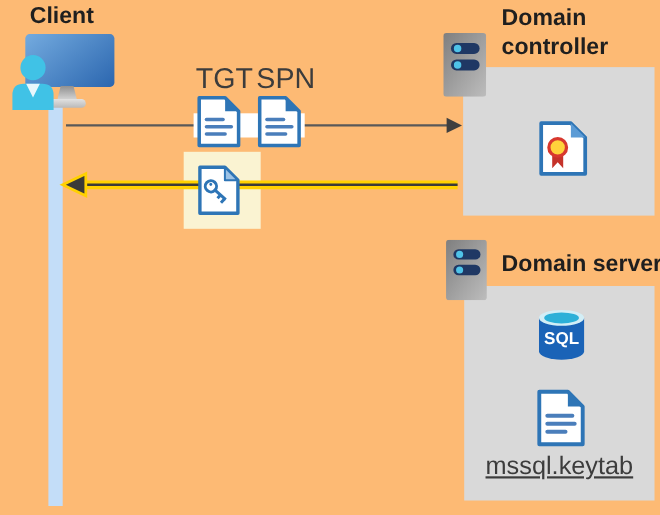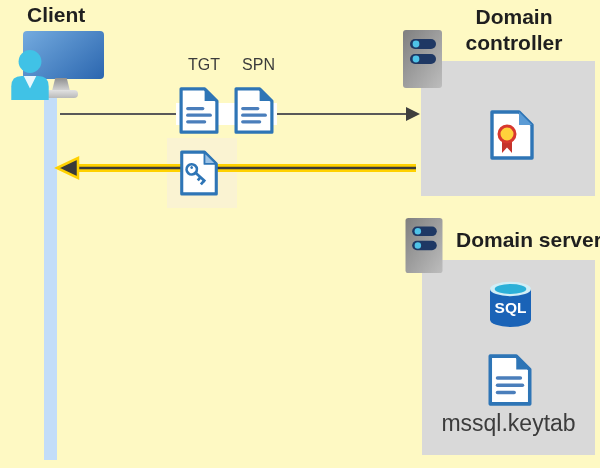--- a/index.html
+++ b/index.html
@@ -1,49 +1,49 @@
 <!DOCTYPE html>
 <html><head>
 <meta charset="utf-8">
 <style>
   html,body{margin:0;padding:0;background:#fff;}
   #canvas{
-    position:relative;width:600px;height:468px;background:#fef9c3;overflow:hidden;
+    position:relative;width:600px;height:468px;background:#fdba74;overflow:hidden;
     font-family:"Liberation Sans","DejaVu Sans",sans-serif;
   }
   .abs{position:absolute;}
   .bold-label{font-weight:700;color:#1f1f1f;font-size:21px;line-height:26px;}
-  .small-label{font-size:16px;color:#3c3c3c;text-align:right;}
+  .small-label{font-size:26px;color:#3c3c3c;text-align:left;}
   #client-label{left:27px;top:2px;}
   #lifeline{left:44px;top:97px;width:13px;height:363px;background:#c3ddf8;}
   #client-icon{left:8px;top:30px;width:100px;height:70px;}
   #monitor{left:15px;top:1px;width:81px;height:48px;border-radius:4px;
     background:linear-gradient(140deg,#74abdf 0%,#2b66af 100%);}
   #stand-neck{left:44px;top:48px;width:18px;height:13px;
     background:linear-gradient(180deg,#8f8f8f,#d6d6d6);
     clip-path:polygon(18% 0,82% 0,100% 100%,0 100%);}
   #stand-base{left:37px;top:60px;width:33px;height:8px;border-radius:4px;
     background:linear-gradient(180deg,#e2e2e2,#b9b9b9);}
   #tgt-label{left:178px;top:56px;width:42px;}
   #spn-label{left:233px;top:56px;width:42px;}
   #yellow-box{left:167px;top:138px;width:70px;height:70px;background:#faf3d2;}
   #arrows-layer{left:0;top:0;width:600px;height:468px;pointer-events:none;}
   #tgt-doc{left:178px;top:86px;}
   #spn-doc{left:233px;top:86px;}
   #key-doc{left:179px;top:148px;}
   #dc-box{left:421px;top:61px;width:174px;height:135px;background:#d9d9d9;}
   #dc-server{left:403px;top:30px;}
-  #dc-label{left:456px;top:4px;width:116px;font-size:21px;text-align:center;}
+  #dc-label{left:456px;top:4px;width:116px;font-size:21px;}
   #cert-icon{left:489px;top:109px;}
   #ls-box{left:422px;top:260px;width:173px;height:195px;background:#d9d9d9;}
   #ls-server{left:405px;top:218px;}
   #ls-label{left:456px;top:227px;width:140px;font-size:21px;white-space:nowrap;}
   #sql-icon{left:488px;top:281px;}
   #keytab-doc{left:487px;top:353px;}
-  #keytab-label{left:422px;top:410px;width:173px;font-size:23px;color:#3c3c3c;text-align:center;}
+  #keytab-label{left:422px;top:410px;width:173px;font-size:23px;color:#3c3c3c;text-align:center;text-decoration:underline;}
 </style>
 </head>
 <body>
 
 <div id="canvas">
 
   <div class="abs bold-label" id="client-label">Client</div>
 
   <div class="abs" id="lifeline"></div>
 

